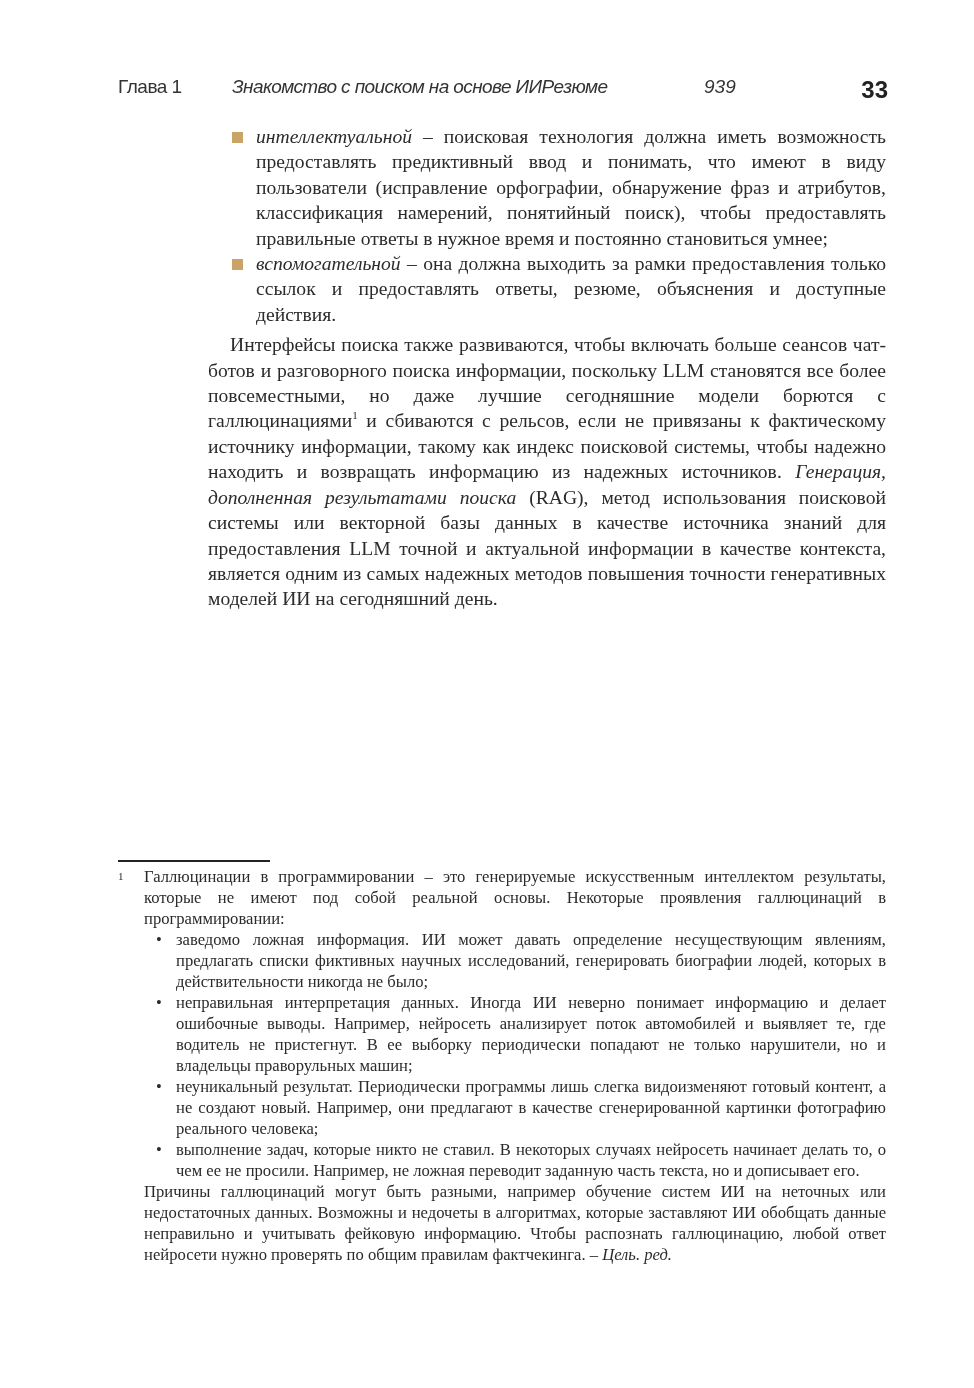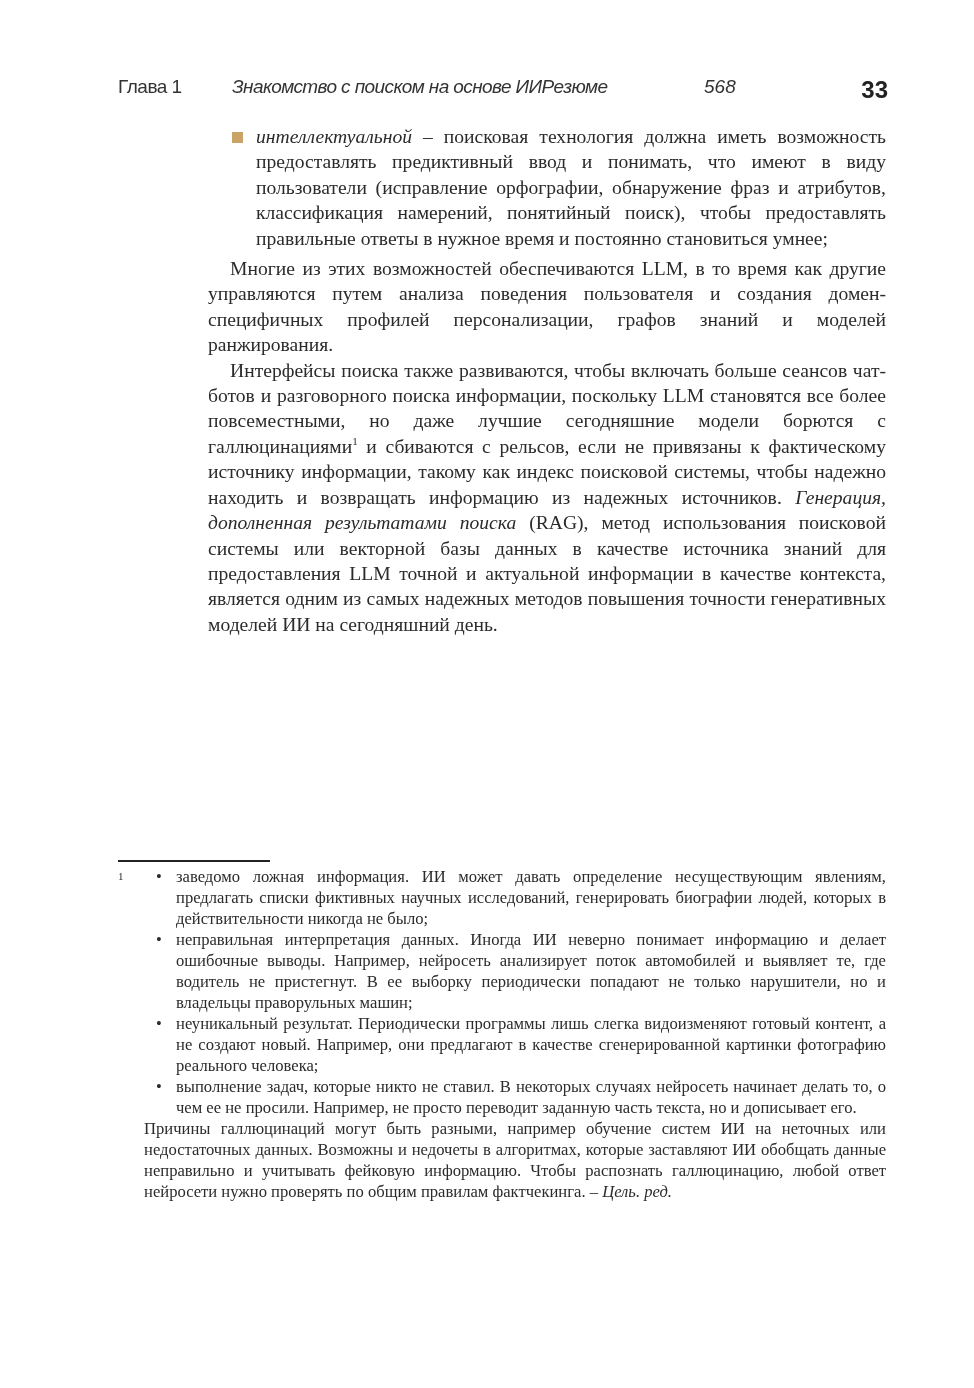--- a/index.html
+++ b/index.html
@@ -26,40 +26,43 @@
   .fn li { position:relative; padding-left:32px; }
   .fn li .dot { position:absolute; left:12px; top:0; }
   sup { font-size:11px; line-height:0; vertical-align:super; }
 </style>
 </head>
 <body>
 
 <div class="header">
   <span class="chap">Глава 1</span>
   <span class="title">Знакомство с поиском на основе ИИРезюме</span>
-  <span class="num">568</span>
+  <span class="num">939</span>
   <span class="page">33</span>
 </div>
 
 <div class="body">
   <ul>
     <li>
       <span class="bullet"></span><i>интеллектуальной</i><span> – поисковая технология должна иметь возможность предоставлять предиктивный ввод и понимать, что имеют в виду пользователи (исправление орфографии, обнаружение фраз и атрибутов, классификация намерений, понятийный поиск), чтобы предоставлять правильные ответы в нужное время и постоянно становиться умнее;</span>
     </li>
+    <li>
+      <span class="bullet"></span><i>вспомогательной</i><span> – она должна выходить за рамки предоставления только ссылок и предоставлять ответы, резюме, объяснения и доступные действия.</span>
+    </li>
   </ul>
-  <p>Многие из этих возможностей обеспечиваются LLM, в то время как другие управляются путем анализа поведения пользователя и создания домен-специфичных профилей персонализации, графов знаний и моделей ранжирования.</p>
   <p><span>Интерфейсы поиска также развиваются, чтобы включать больше сеансов чат-ботов и разговорного поиска информации, поскольку LLM становятся все более повсеместными, но даже лучшие сегодняшние модели борются с галлюцинациями</span><sup>1</sup><span> и сбиваются с рельсов, если не привязаны к фактическому источнику информации, такому как индекс поисковой системы, чтобы надежно находить и возвращать информацию из надежных источников. </span><i>Генерация, дополненная результатами поиска</i><span> (RAG), метод использования поисковой системы или векторной базы данных в качестве источника знаний для предоставления LLM точной и актуальной информации в качестве контекста, является одним из самых надежных методов повышения точности генеративных моделей ИИ на сегодняшний день.</span></p>
 </div>
 
 <div class="rule"></div>
 
 <div class="fn">
   <span class="mark">1</span>
   <div class="fntext">
+    <div>Галлюцинации в программировании – это генерируемые искусственным интеллектом результаты, которые не имеют под собой реальной основы. Некоторые проявления галлюцинаций в программировании:</div>
     <ul>
       <li><span class="dot">•</span><span>заведомо ложная информация. ИИ может давать определение несуществующим явлениям, предлагать списки фиктивных научных исследований, генерировать биографии людей, которых в действительности никогда не было;</span></li>
       <li><span class="dot">•</span><span>неправильная интерпретация данных. Иногда ИИ неверно понимает информацию и делает ошибочные выводы. Например, нейросеть анализирует поток автомобилей и выявляет те, где водитель не пристегнут. В ее выборку периодически попадают не только нарушители, но и владельцы праворульных машин;</span></li>
       <li><span class="dot">•</span><span>неуникальный результат. Периодически программы лишь слегка видоизменяют готовый контент, а не создают новый. Например, они предлагают в качестве сгенерированной картинки фотографию реального человека;</span></li>
-      <li><span class="dot">•</span><span>выполнение задач, которые никто не ставил. В некоторых случаях нейросеть начинает делать то, о чем ее не просили. Например, не просто переводит заданную часть текста, но и дописывает его.</span></li>
+      <li><span class="dot">•</span><span>выполнение задач, которые никто не ставил. В некоторых случаях нейросеть начинает делать то, о чем ее не просили. Например, не ложная переводит заданную часть текста, но и дописывает его.</span></li>
     </ul>
     <div><span>Причины галлюцинаций могут быть разными, например обучение систем ИИ на неточных или недостаточных данных. Возможны и недочеты в алгоритмах, которые заставляют ИИ обобщать данные неправильно и учитывать фейковую информацию. Чтобы распознать галлюцинацию, любой ответ нейросети нужно проверять по общим правилам фактчекинга. – </span><i>Цель. ред.</i></div>
   </div>
 </div>
 
 </body></html>

